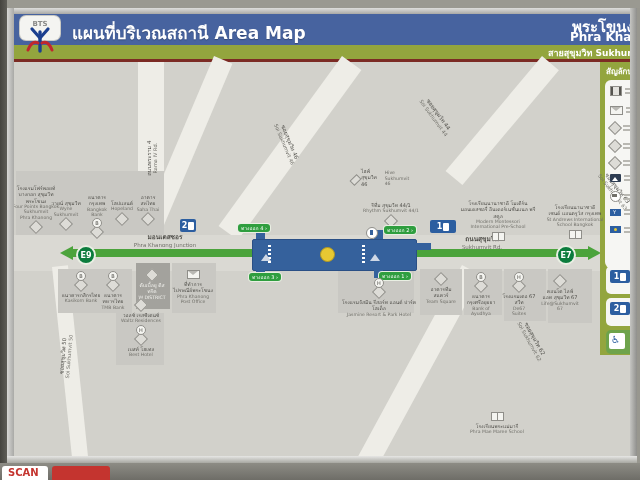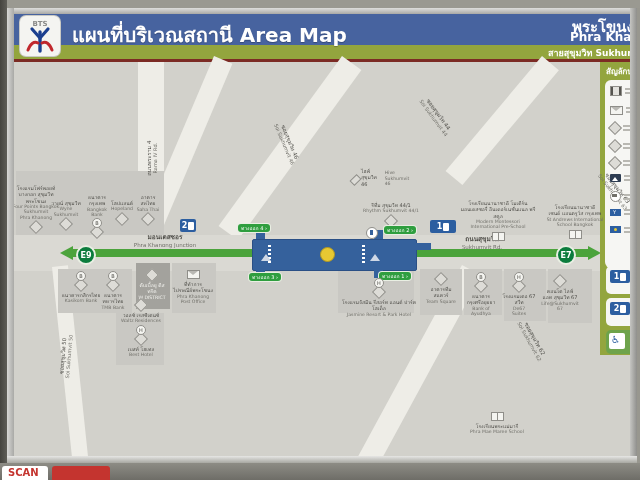--- a/index.html
+++ b/index.html
@@ -13,23 +13,23 @@
   
   #frame{left:7px;top:6px;width:630px;height:459px;
     background:linear-gradient(135deg,#e9e9e7,#b9b9b6 40%,#dcdcda 60%,#9e9e9b);
     box-shadow:inset 0 0 0 1px #8a8a87;}
   
   #sign{left:14px;top:13px;width:616px;height:444px;overflow:hidden;background:#d2d1cb;}
   
   .hdr-blue{left:0;top:0;width:616px;height:32px;background:#47639f;}
   .hdr-green{left:0;top:32px;width:616px;height:14px;background:#93a53e;}
   .hdr-maroon{left:0;top:46px;width:616px;height:3px;background:#7c2b24;}
-  #logo{left:6px;top:3px;width:40px;height:40px;background:#f4f4f1;border-radius:6px;
+  #logo{left:6px;top:3px;width:40px;height:24px;background:#f4f4f1;border-radius:6px;
     box-shadow:0 0 0 1px #c9c9c4;}
-  #title{left:58px;top:6px;color:#fff;font-size:20px;font-weight:bold;white-space:nowrap;
+  #title{left:58px;top:6px;color:#fff;font-size:17px;font-weight:bold;white-space:nowrap;
     text-shadow:0 1px 1px rgba(0,0,0,.25);}
   #station-th{left:558px;top:2px;color:#fff;font-size:15px;font-weight:bold;white-space:nowrap;}
   #station-en{left:556px;top:17px;color:#fff;font-size:12px;font-weight:bold;white-space:nowrap;}
   #line-name{left:534px;top:33px;color:#fff;font-size:9px;font-weight:bold;white-space:nowrap;}
   
   #map{left:0;top:49px;width:616px;height:395px;background:#d2d1cb;overflow:visible;}
   .road{position:absolute;background:#eeede7;}
   .block{position:absolute;background:#c9c8c3;}
   .block.dark{background:#a3a29d;}
   

